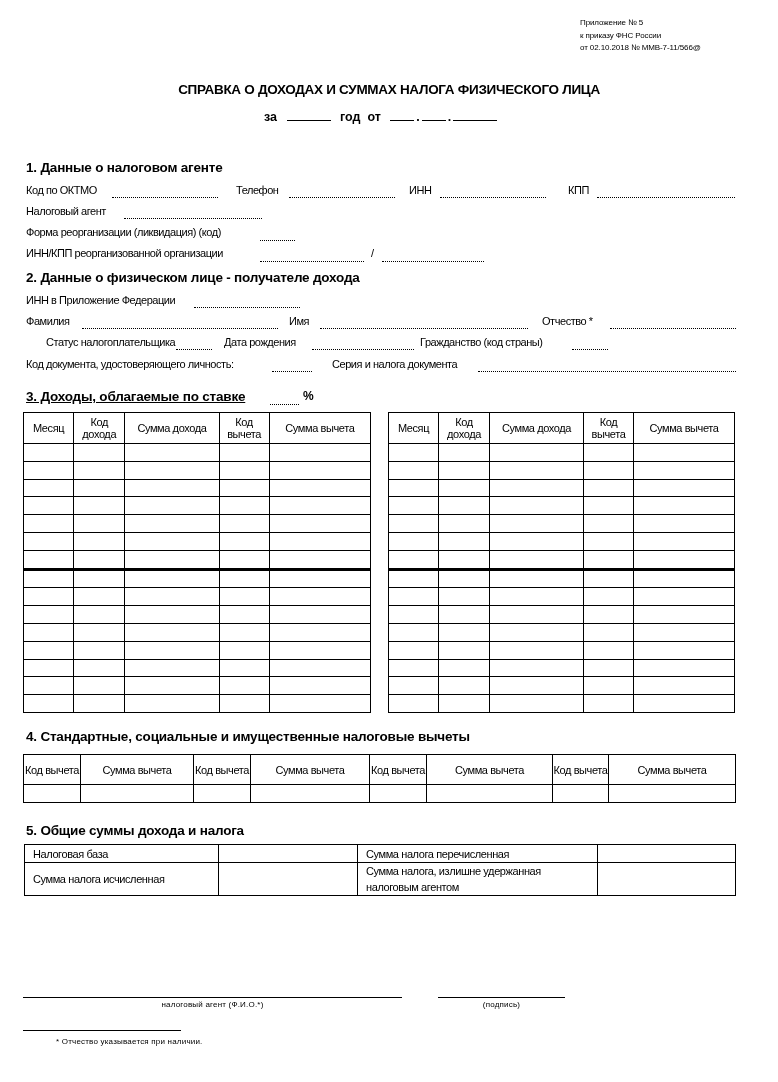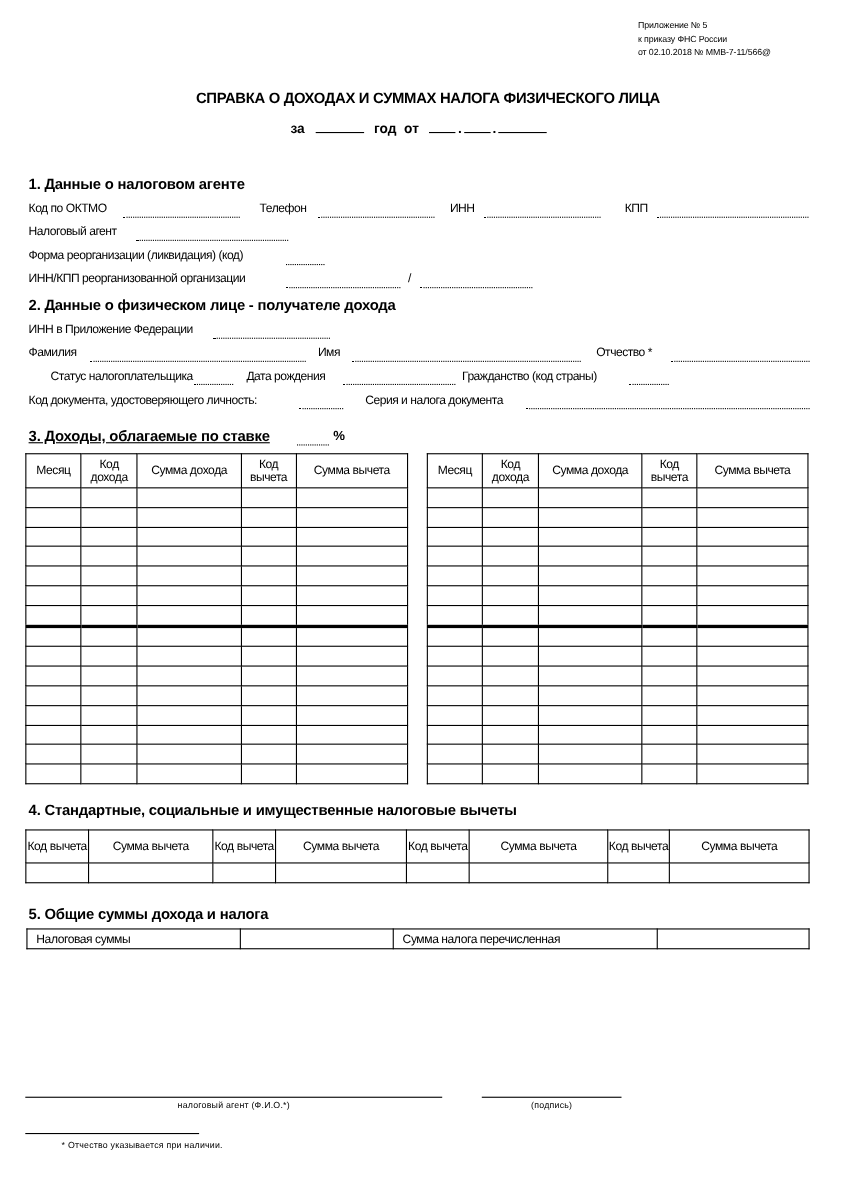--- a/index.html
+++ b/index.html
@@ -388,23 +388,29 @@
 <div class="abs h" style="left:26px;top:823px;">5. Общие суммы дохода и налога</div>
 <table class="t5" style="left:24px;top:844px;width:711px;">
   <colgroup>
       <col style="width:194px">
       <col style="width:139px">
       <col style="width:240px">
       <col style="width:138px">
     </colgroup>
   <tbody>
   <tr style="height:18px;">
-    <td>Налоговая суммы</td>
+    <td>Налоговая база</td>
     <td></td>
     <td>Сумма налога перечисленная</td>
+    <td></td>
+  </tr>
+  <tr style="height:33px;">
+    <td>Сумма налога исчисленная</td>
+    <td></td>
+    <td style="padding-right:40px;">Сумма налога, излишне удержанная налоговым агентом</td>
     <td></td>
   </tr>
 </tbody>
   </table>
 
 <div class="abs sig-line" style="left:23px;top:997px;width:379px;"></div>
 <div class="abs small" style="left:23px;top:1000px;width:379px;text-align:center;">налоговый агент (Ф.И.О.*)</div>
 <div class="abs sig-line" style="left:438px;top:997px;width:127px;"></div>
 <div class="abs small" style="left:438px;top:1000px;width:127px;text-align:center;">(подпись)</div>
 

